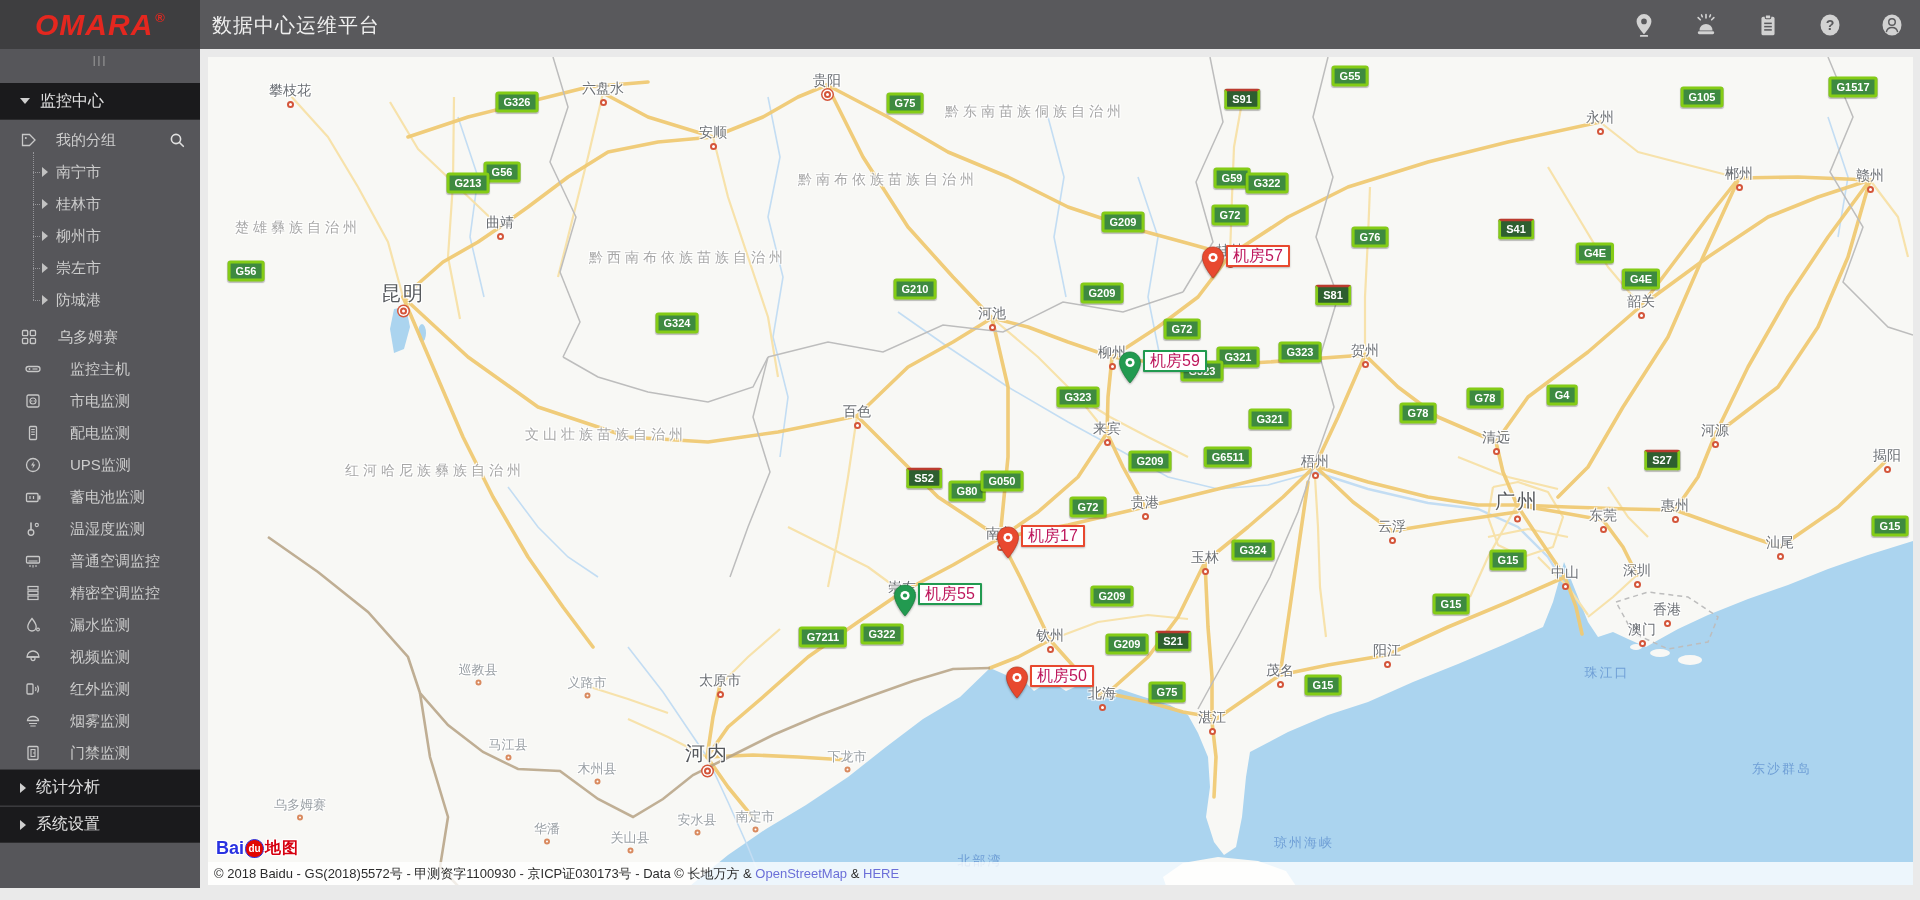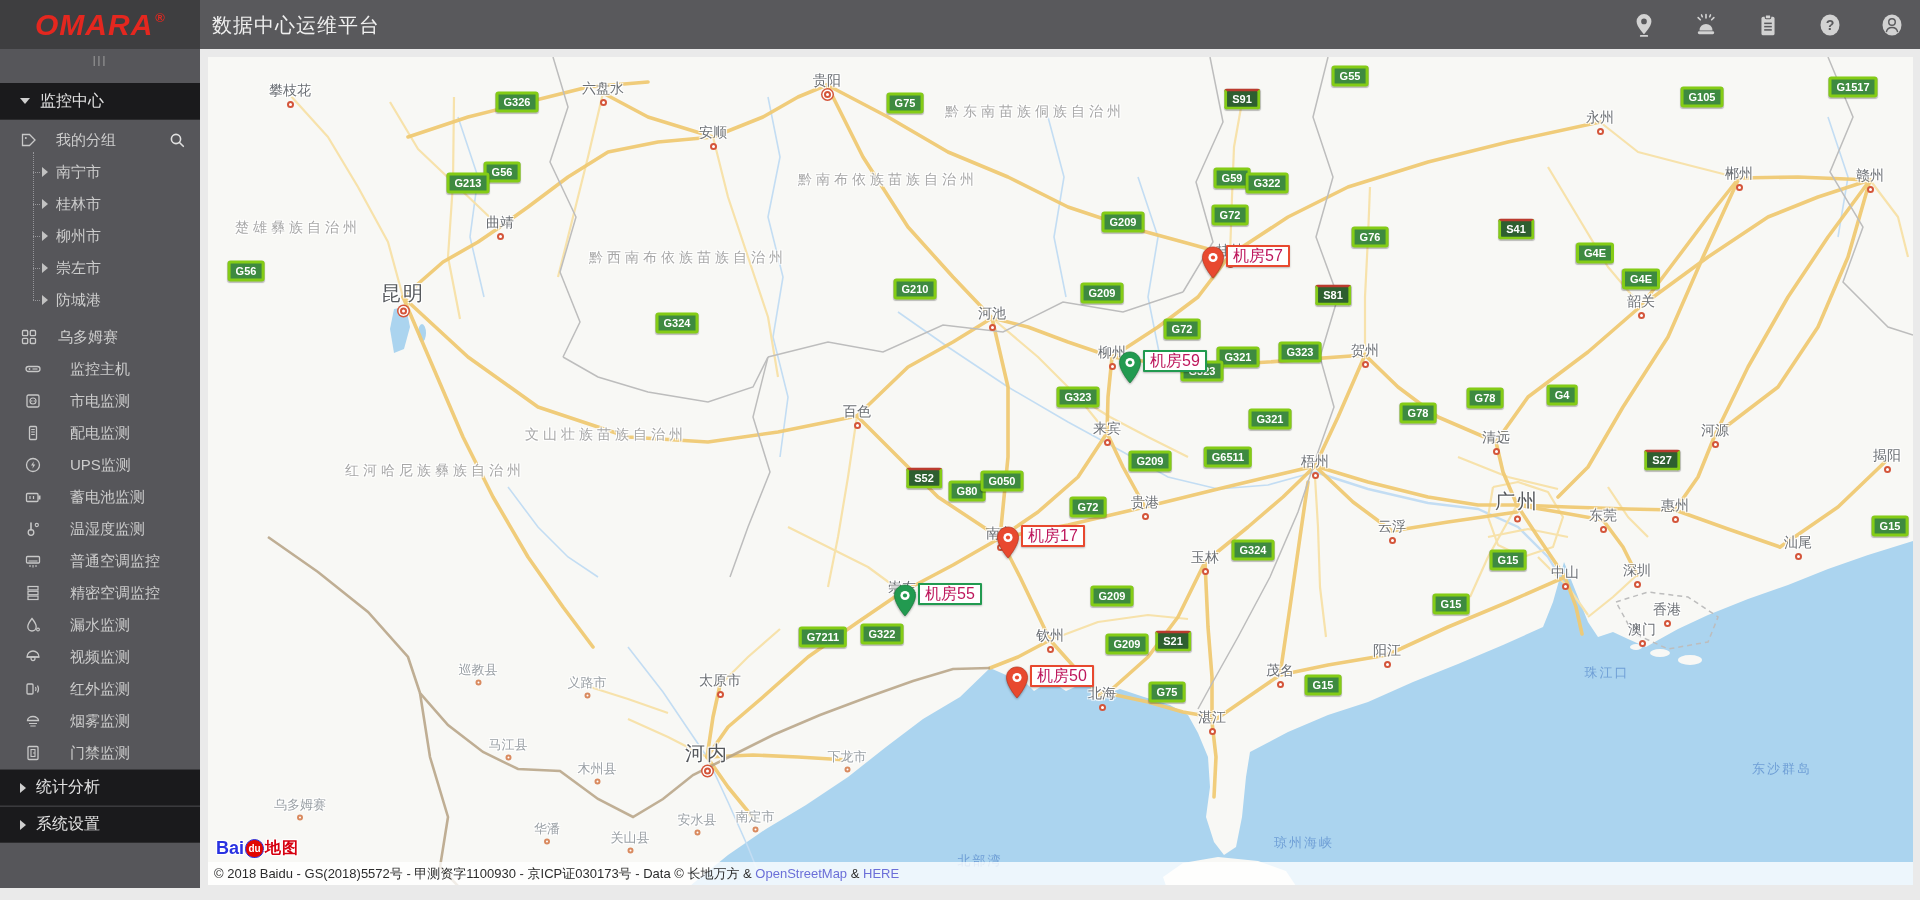--- a/index.html
+++ b/index.html
@@ -604,21 +604,21 @@
           <i class="dot"></i>
         </div>
         <div class="city" style="left: 1395px; top: 463px; position: absolute;">
           <span class="cname halo">东莞</span>
           <i class="dot"></i>
         </div>
         <div class="city" style="left: 1467px; top: 453px; position: absolute;">
           <span class="cname halo">惠州</span>
           <i class="dot"></i>
         </div>
-        <div class="city" style="left: 1572px; top: 490px; position: absolute; margin-left: 18px;">
+        <div class="city" style="left: 1572px; top: 490px; position: absolute;">
           <span class="cname halo">汕尾</span>
           <i class="dot"></i>
         </div>
         <div class="city" style="left: 1679px; top: 403px; position: absolute;">
           <span class="cname halo">揭阳</span>
           <i class="dot"></i>
         </div>
         <div class="city" style="left: 1357px; top: 520px; position: absolute;">
           <span class="cname halo">中山</span>
           <i class="dot"></i>

